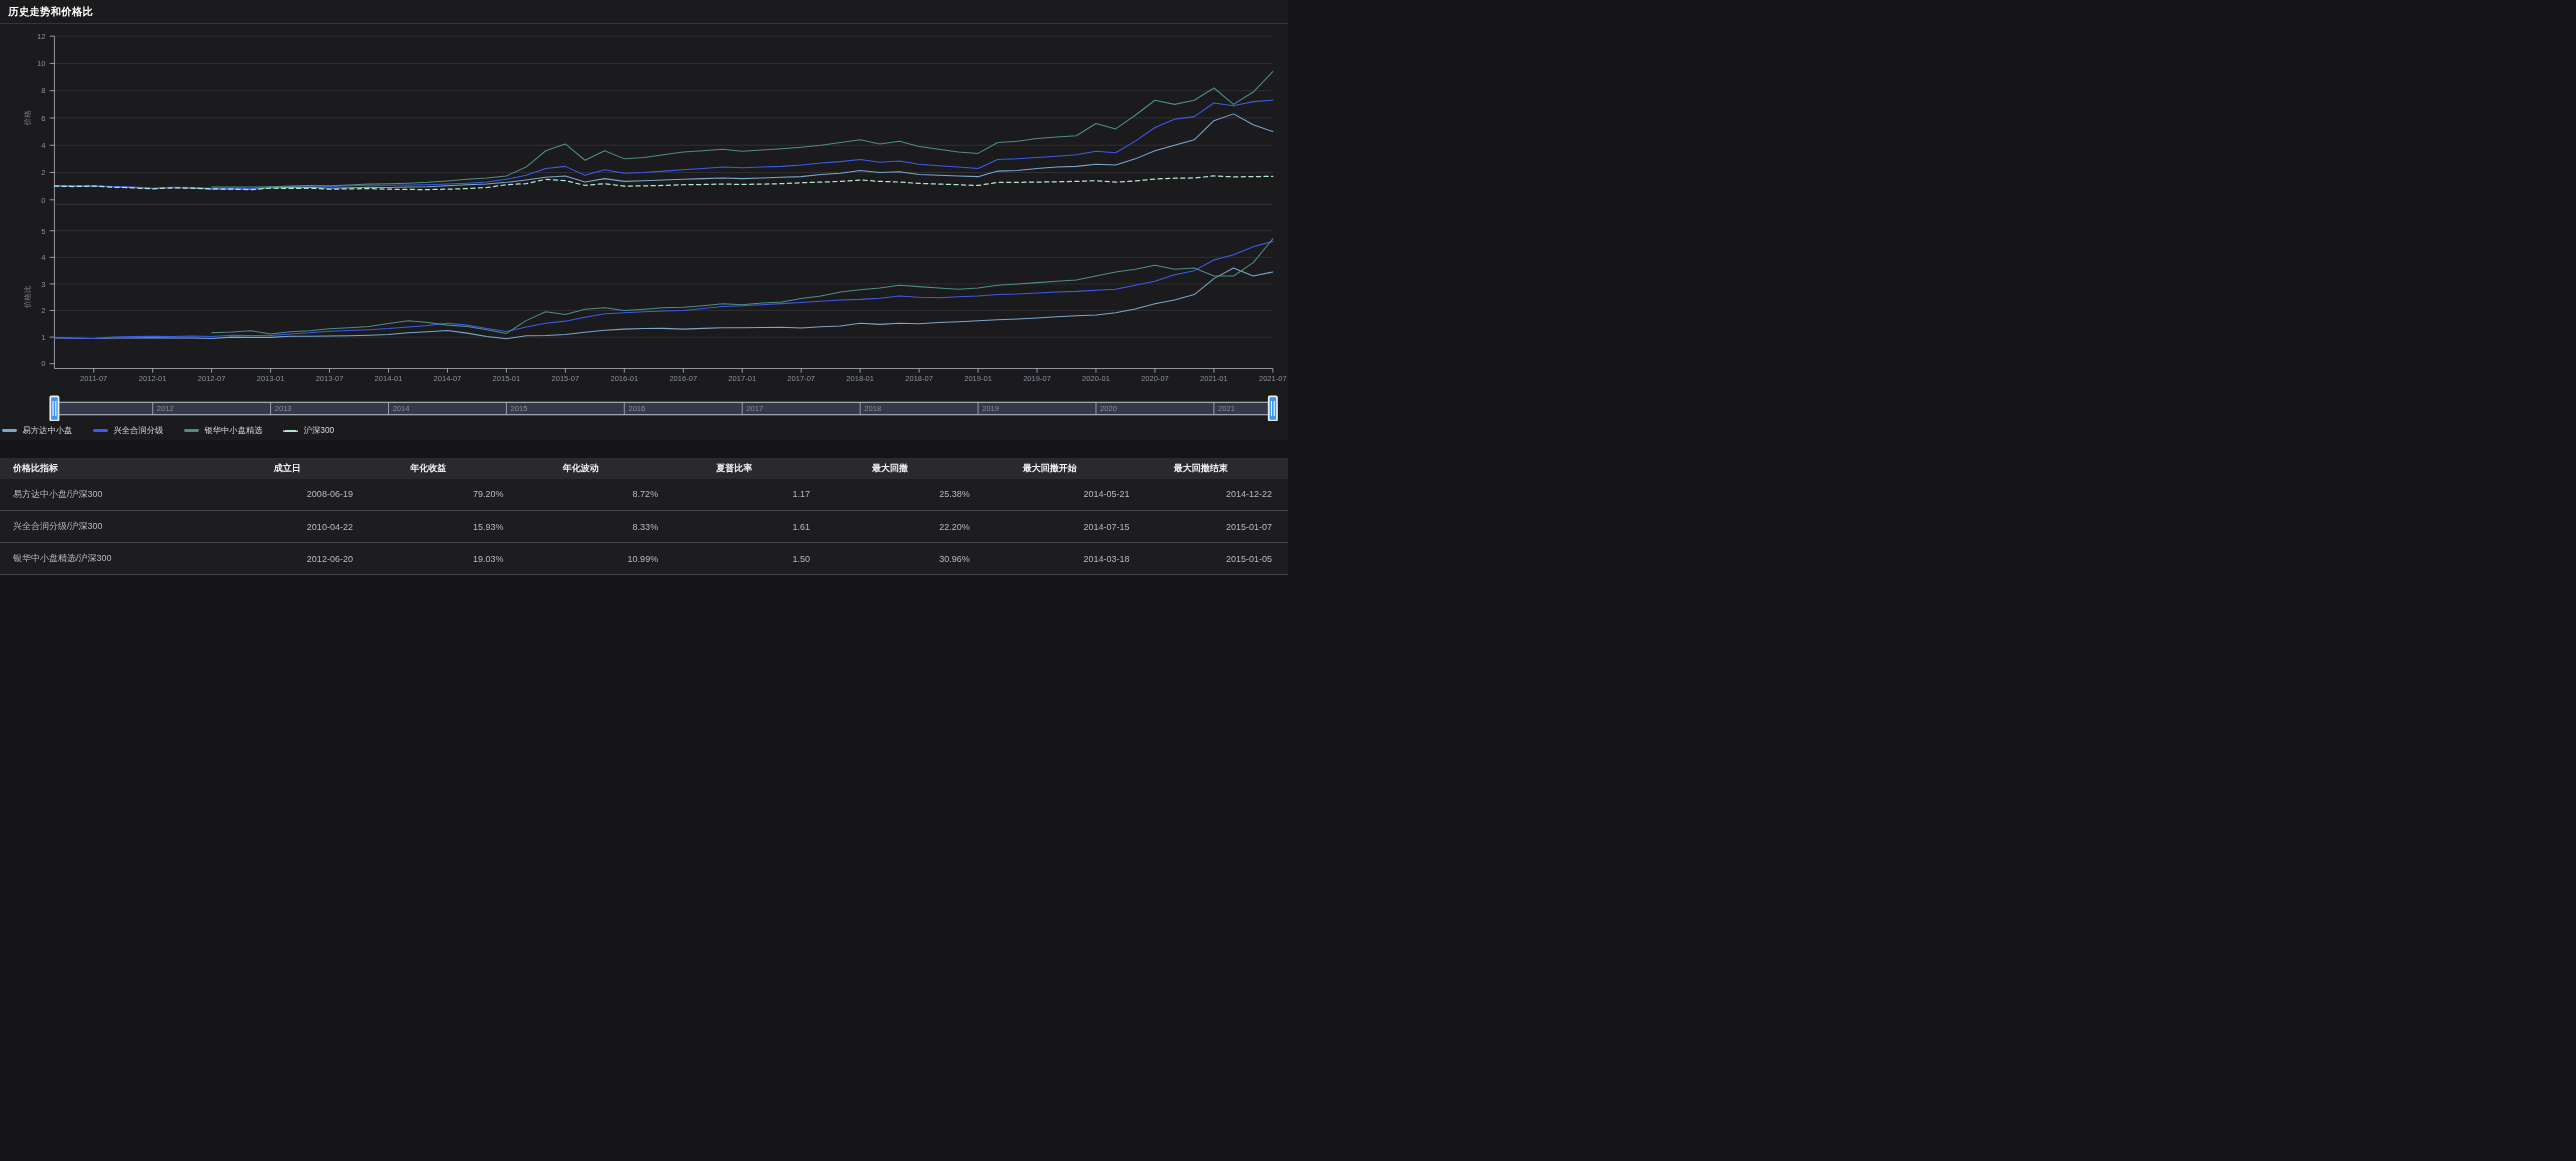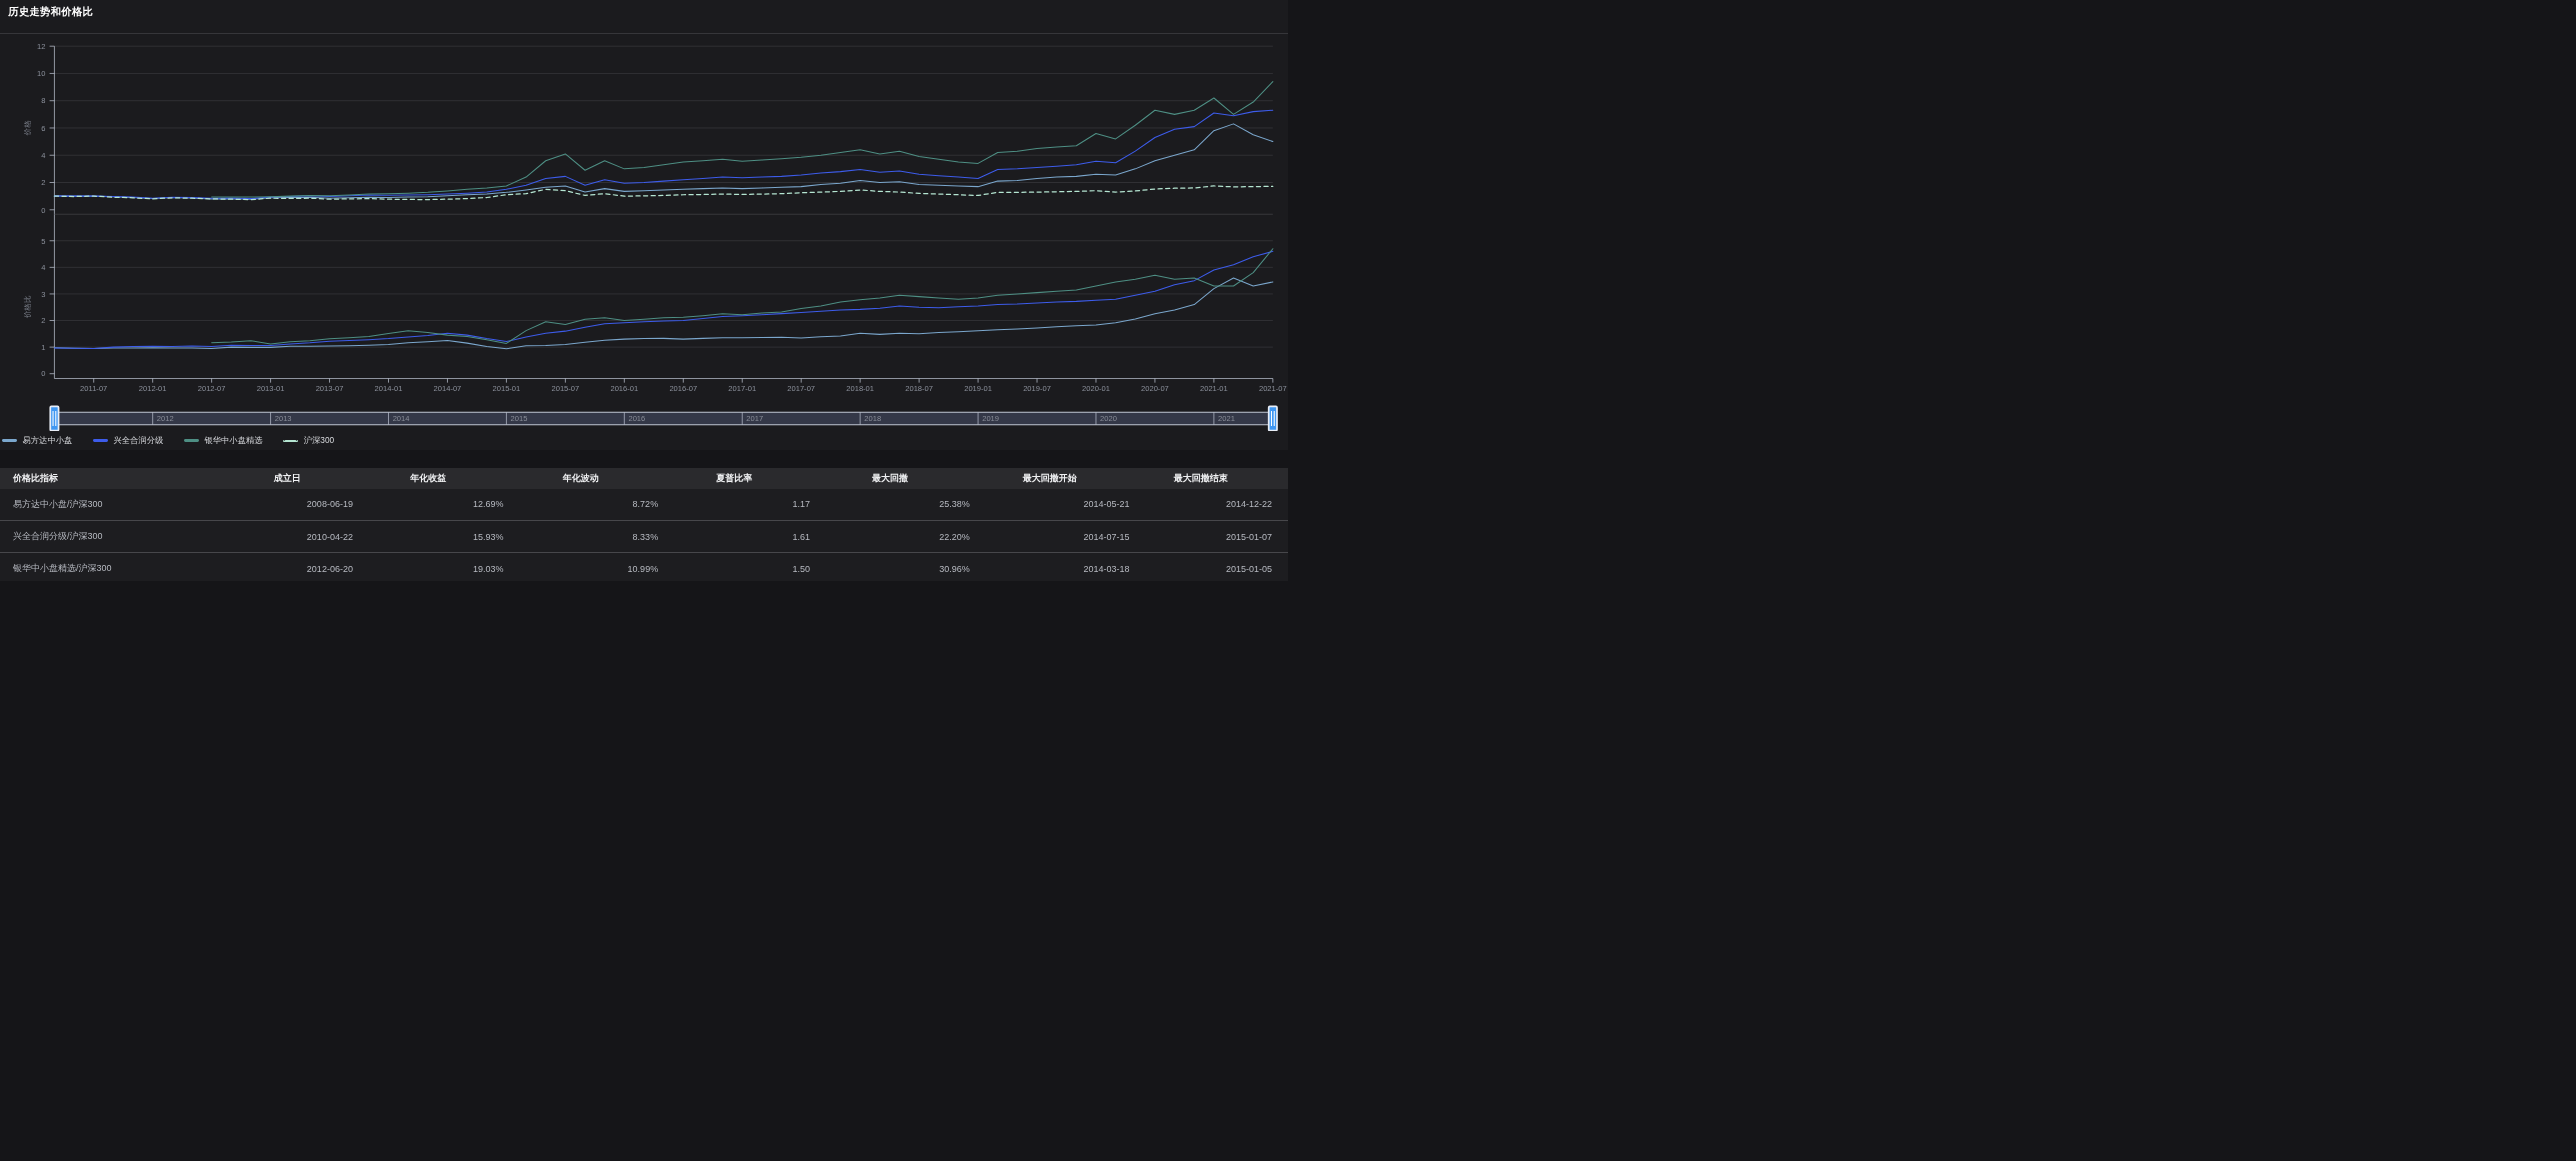--- a/index.html
+++ b/index.html
@@ -7,21 +7,21 @@
   body {
     width: 1288px; height: 581px;
     background: #151518;
     font-family: "Liberation Sans", sans-serif;
     overflow: hidden;
   }
   .panel-header {
     padding: 6.2px 8.3px 5.5px 8.3px;
     border-bottom: 0.7px solid #36363a;
     background: #1b1b1e;
-    height: 34px;
+    height: 24px;
   }
   .panel-title {
     margin: 0; font-size: 10.3px; font-weight: 700; color: #ffffff;
     line-height: 12.4px; letter-spacing: 0.3px;
   }
   .chart-wrap { position: relative; background: #1b1b1e; }
   svg { display:block; }
   .legend {
     display: flex; align-items: center; gap: 20.7px;
     height: 19px; padding-left: 2px;
@@ -224,21 +224,21 @@
           <th>夏普比率</th>
           <th>最大回撤</th>
           <th>最大回撤开始</th>
           <th>最大回撤结束</th>
         </tr>
       </thead>
     <tbody>
         <tr>
           <td>易方达中小盘/沪深300</td>
           <td>2008-06-19</td>
-          <td>12.69%</td>
+          <td>79.20%</td>
           <td>8.72%</td>
           <td>1.17</td>
           <td>25.38%</td>
           <td>2014-05-21</td>
           <td>2014-12-22</td>
         </tr>
         <tr>
           <td>兴全合润分级/沪深300</td>
           <td>2010-04-22</td>
           <td>15.93%</td>

